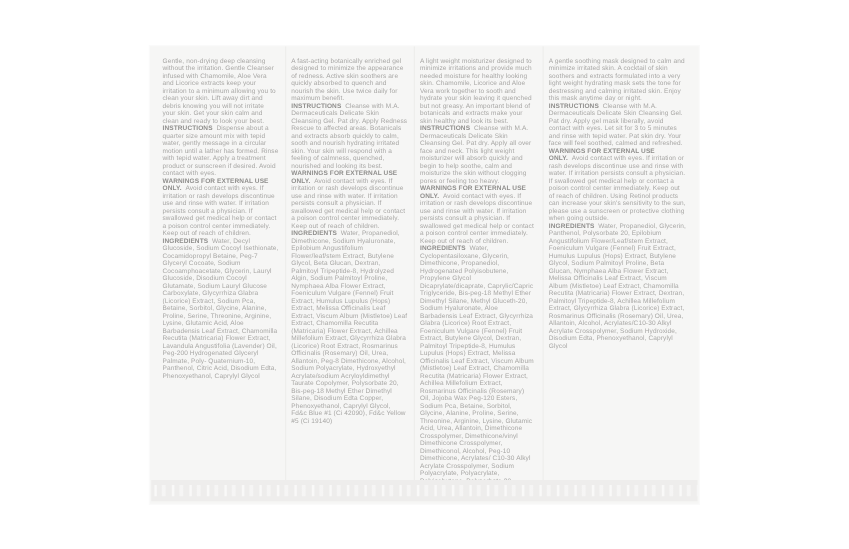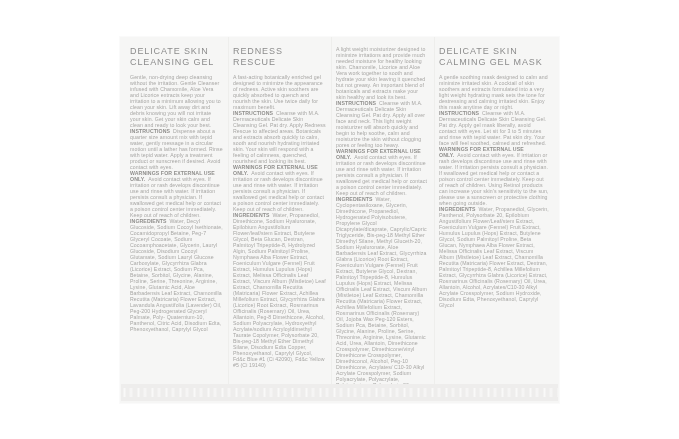--- a/index.html
+++ b/index.html
@@ -93,44 +93,41 @@
   }
 </style>
 </head>
 <body>
 
 <div class="stage">
   <div class="label-sheet">
     <div class="cols">
 
       <section class="col">
-        <h2 class="panel-title">DELICATE SKIN CLEANSING GEL</h2>
         <p class="txt">Gentle, non-drying deep cleansing without the irritation. Gentle Cleanser infused with Chamomile, Aloe Vera and Licorice extracts keep your irritation to a minimum allowing you to clean your skin. Lift away dirt and debris knowing you will not irritate your skin. Get your skin calm and clean and ready to look your best.</p>
         <p class="txt"><span class="runin">INSTRUCTIONS</span><span>Dispense about a quarter size amount mix with tepid water, gently message in a circular motion until a lather has formed. Rinse with tepid water. Apply a treatment product or sunscreen if desired. Avoid contact with eyes.</span></p>
         <p class="txt"><span class="runin">WARNINGS FOR EXTERNAL USE ONLY.</span><span>Avoid contact with eyes. If irritation or rash develops discontinue use and rinse with water. If irritation persists consult a physician. If swallowed get medical help or contact a poison control center immediately. Keep out of reach of children.</span></p>
         <p class="txt"><span class="runin">INGREDIENTS</span><span>Water, Decyl Glucoside, Sodium Cocoyl Isethionate, Cocamidopropyl Betaine, Peg-7 Glyceryl Cocoate, Sodium Cocoamphoacetate, Glycerin, Lauryl Glucoside, Disodium Cocoyl Glutamate, Sodium Lauryl Glucose Carboxylate, Glycyrrhiza Glabra (Licorice) Extract, Sodium Pca, Betaine, Sorbitol, Glycine, Alanine, Proline, Serine, Threonine, Arginine, Lysine, Glutamic Acid, Aloe Barbadensis Leaf Extract, Chamomilla Recutita (Matricaria) Flower Extract, Lavandula Angustifolia (Lavender) Oil, Peg-200 Hydrogenated Glyceryl Palmate, Poly- Quaternium-10, Panthenol, Citric Acid, Disodium Edta, Phenoxyethanol, Caprylyl Glycol</span></p>
       </section>
 
       <section class="col">
-        <h2 class="panel-title">REDNESS RESCUE</h2>
         <p class="txt">A fast-acting botanically enriched gel designed to minimize the appearance of redness. Active skin soothers are quickly absorbed to quench and nourish the skin. Use twice daily for maximum benefit.</p>
         <p class="txt"><span class="runin">INSTRUCTIONS</span><span>Cleanse with M.A. Dermaceuticals Delicate Skin Cleansing Gel. Pat dry. Apply Redness Rescue to affected areas. Botanicals and extracts absorb quickly to calm, sooth and nourish hydrating irritated skin. Your skin will respond with a feeling of calmness, quenched, nourished and looking its best.</span></p>
         <p class="txt"><span class="runin">WARNINGS FOR EXTERNAL USE ONLY.</span><span>Avoid contact with eyes. If irritation or rash develops discontinue use and rinse with water. If irritation persists consult a physician. If swallowed get medical help or contact a poison control center immediately. Keep out of reach of children.</span></p>
         <p class="txt"><span class="runin">INGREDIENTS</span><span>Water, Propanediol, Dimethicone, Sodium Hyaluronate, Epilobium Angustifolium Flower/leaf/stem Extract, Butylene Glycol, Beta Glucan, Dextran, Palmitoyl Tripeptide-8, Hydrolyzed Algin, Sodium Palmitoyl Proline, Nymphaea Alba Flower Extract, Foeniculum Vulgare (Fennel) Fruit Extract, Humulus Lupulus (Hops) Extract, Melissa Officinalis Leaf Extract, Viscum Album (Mistletoe) Leaf Extract, Chamomilla Recutita (Matricaria) Flower Extract, Achillea Millefolium Extract, Glycyrrhiza Glabra (Licorice) Root Extract, Rosmarinus Officinalis (Rosemary) Oil, Urea, Allantoin, Peg-8 Dimethicone, Alcohol, Sodium Polyacrylate, Hydroxyethyl Acrylate/sodium Acryloyldimethyl Taurate Copolymer, Polysorbate 20, Bis-peg-18 Methyl Ether Dimethyl Silane, Disodium Edta Copper, Phenoxyethanol, Caprylyl Glycol, Fd&amp;c Blue #1 (Ci 42090), Fd&amp;c Yellow #5 (Ci 19140)</span></p>
       </section>
 
       <section class="col">
         <p class="txt">A light weight moisturizer designed to minimize irritations and provide much needed moisture for healthy looking skin. Chamomile, Licorice and Aloe Vera work together to sooth and hydrate your skin leaving it quenched but not greasy. An important blend of botanicals and extracts make your skin healthy and look its best.</p>
         <p class="txt"><span class="runin">INSTRUCTIONS</span><span>Cleanse with M.A. Dermaceuticals Delicate Skin Cleansing Gel. Pat dry. Apply all over face and neck. This light weight moisturizer will absorb quickly and begin to help soothe, calm and moisturize the skin without clogging pores or feeling too heavy.</span></p>
         <p class="txt"><span class="runin">WARNINGS FOR EXTERNAL USE ONLY.</span><span>Avoid contact with eyes. If irritation or rash develops discontinue use and rinse with water. If irritation persists consult a physician. If swallowed get medical help or contact a poison control center immediately. Keep out of reach of children.</span></p>
         <p class="txt"><span class="runin">INGREDIENTS</span><span>Water, Cyclopentasiloxane, Glycerin, Dimethicone, Propanediol, Hydrogenated Polyisobutene, Propylene Glycol Dicaprylate/dicaprate, Caprylic/Capric Triglyceride, Bis-peg-18 Methyl Ether Dimethyl Silane, Methyl Gluceth-20, Sodium Hyaluronate, Aloe Barbadensis Leaf Extract, Glycyrrhiza Glabra (Licorice) Root Extract, Foeniculum Vulgare (Fennel) Fruit Extract, Butylene Glycol, Dextran, Palmitoyl Tripeptide-8, Humulus Lupulus (Hops) Extract, Melissa Officinalis Leaf Extract, Viscum Album (Mistletoe) Leaf Extract, Chamomilla Recutita (Matricaria) Flower Extract, Achillea Millefolium Extract, Rosmarinus Officinalis (Rosemary) Oil, Jojoba Wax Peg-120 Esters, Sodium Pca, Betaine, Sorbitol, Glycine, Alanine, Proline, Serine, Threonine, Arginine, Lysine, Glutamic Acid, Urea, Allantoin, Dimethicone Crosspolymer, Dimethicone/vinyl Dimethicone Crosspolymer, Dimethiconol, Alcohol, Peg-10 Dimethicone, Acrylates/ C10-30 Alkyl Acrylate Crosspolymer, Sodium Polyacrylate, Polyacrylate, Polyisobutene, Polysorbate 20, Polysorbate 60, Sodium Hydroxide, Disodium Edta Copper, Phenoxyethanol, Caprylyl Glycol</span></p>
       </section>
 
       <section class="col">
-        <h2 class="panel-title">DELICATE SKIN CALMING GEL MASK</h2>
         <p class="txt">A gentle soothing mask designed to calm and minimize irritated skin. A cocktail of skin soothers and extracts formulated into a very light weight hydrating mask sets the tone for destressing and calming irritated skin. Enjoy this mask anytime day or night.</p>
         <p class="txt"><span class="runin">INSTRUCTIONS</span><span>Cleanse with M.A. Dermaceuticals Delicate Skin Cleansing Gel. Pat dry. Apply gel mask liberally, avoid contact with eyes. Let sit for 3 to 5 minutes and rinse with tepid water. Pat skin dry. Your face will feel soothed, calmed and refreshed.</span></p>
         <p class="txt"><span class="runin">WARNINGS FOR EXTERNAL USE ONLY.</span><span>Avoid contact with eyes. If irritation or rash develops discontinue use and rinse with water. If irritation persists consult a physician. If swallowed get medical help or contact a poison control center immediately. Keep out of reach of children. Using Retinol products can increase your skin's sensitivity to the sun, please use a sunscreen or protective clothing when going outside.</span></p>
         <p class="txt"><span class="runin">INGREDIENTS</span><span>Water, Propanediol, Glycerin, Panthenol, Polysorbate 20, Epilobium Angustifolium Flower/Leaf/stem Extract, Foeniculum Vulgare (Fennel) Fruit Extract, Humulus Lupulus (Hops) Extract, Butylene Glycol, Sodium Palmitoyl Proline, Beta Glucan, Nymphaea Alba Flower Extract, Melissa Officinalis Leaf Extract, Viscum Album (Mistletoe) Leaf Extract, Chamomilla Recutita (Matricaria) Flower Extract, Dextran, Palmitoyl Tripeptide-8, Achillea Millefolium Extract, Glycyrrhiza Glabra (Licorice) Extract, Rosmarinus Officinalis (Rosemary) Oil, Urea, Allantoin, Alcohol, Acrylates/C10-30 Alkyl Acrylate Crosspolymer, Sodium Hydroxide, Disodium Edta, Phenoxyethanol, Caprylyl Glycol</span></p>
       </section>
 
     </div>
     <div class="foot-band"></div>
   </div>
 </div>

